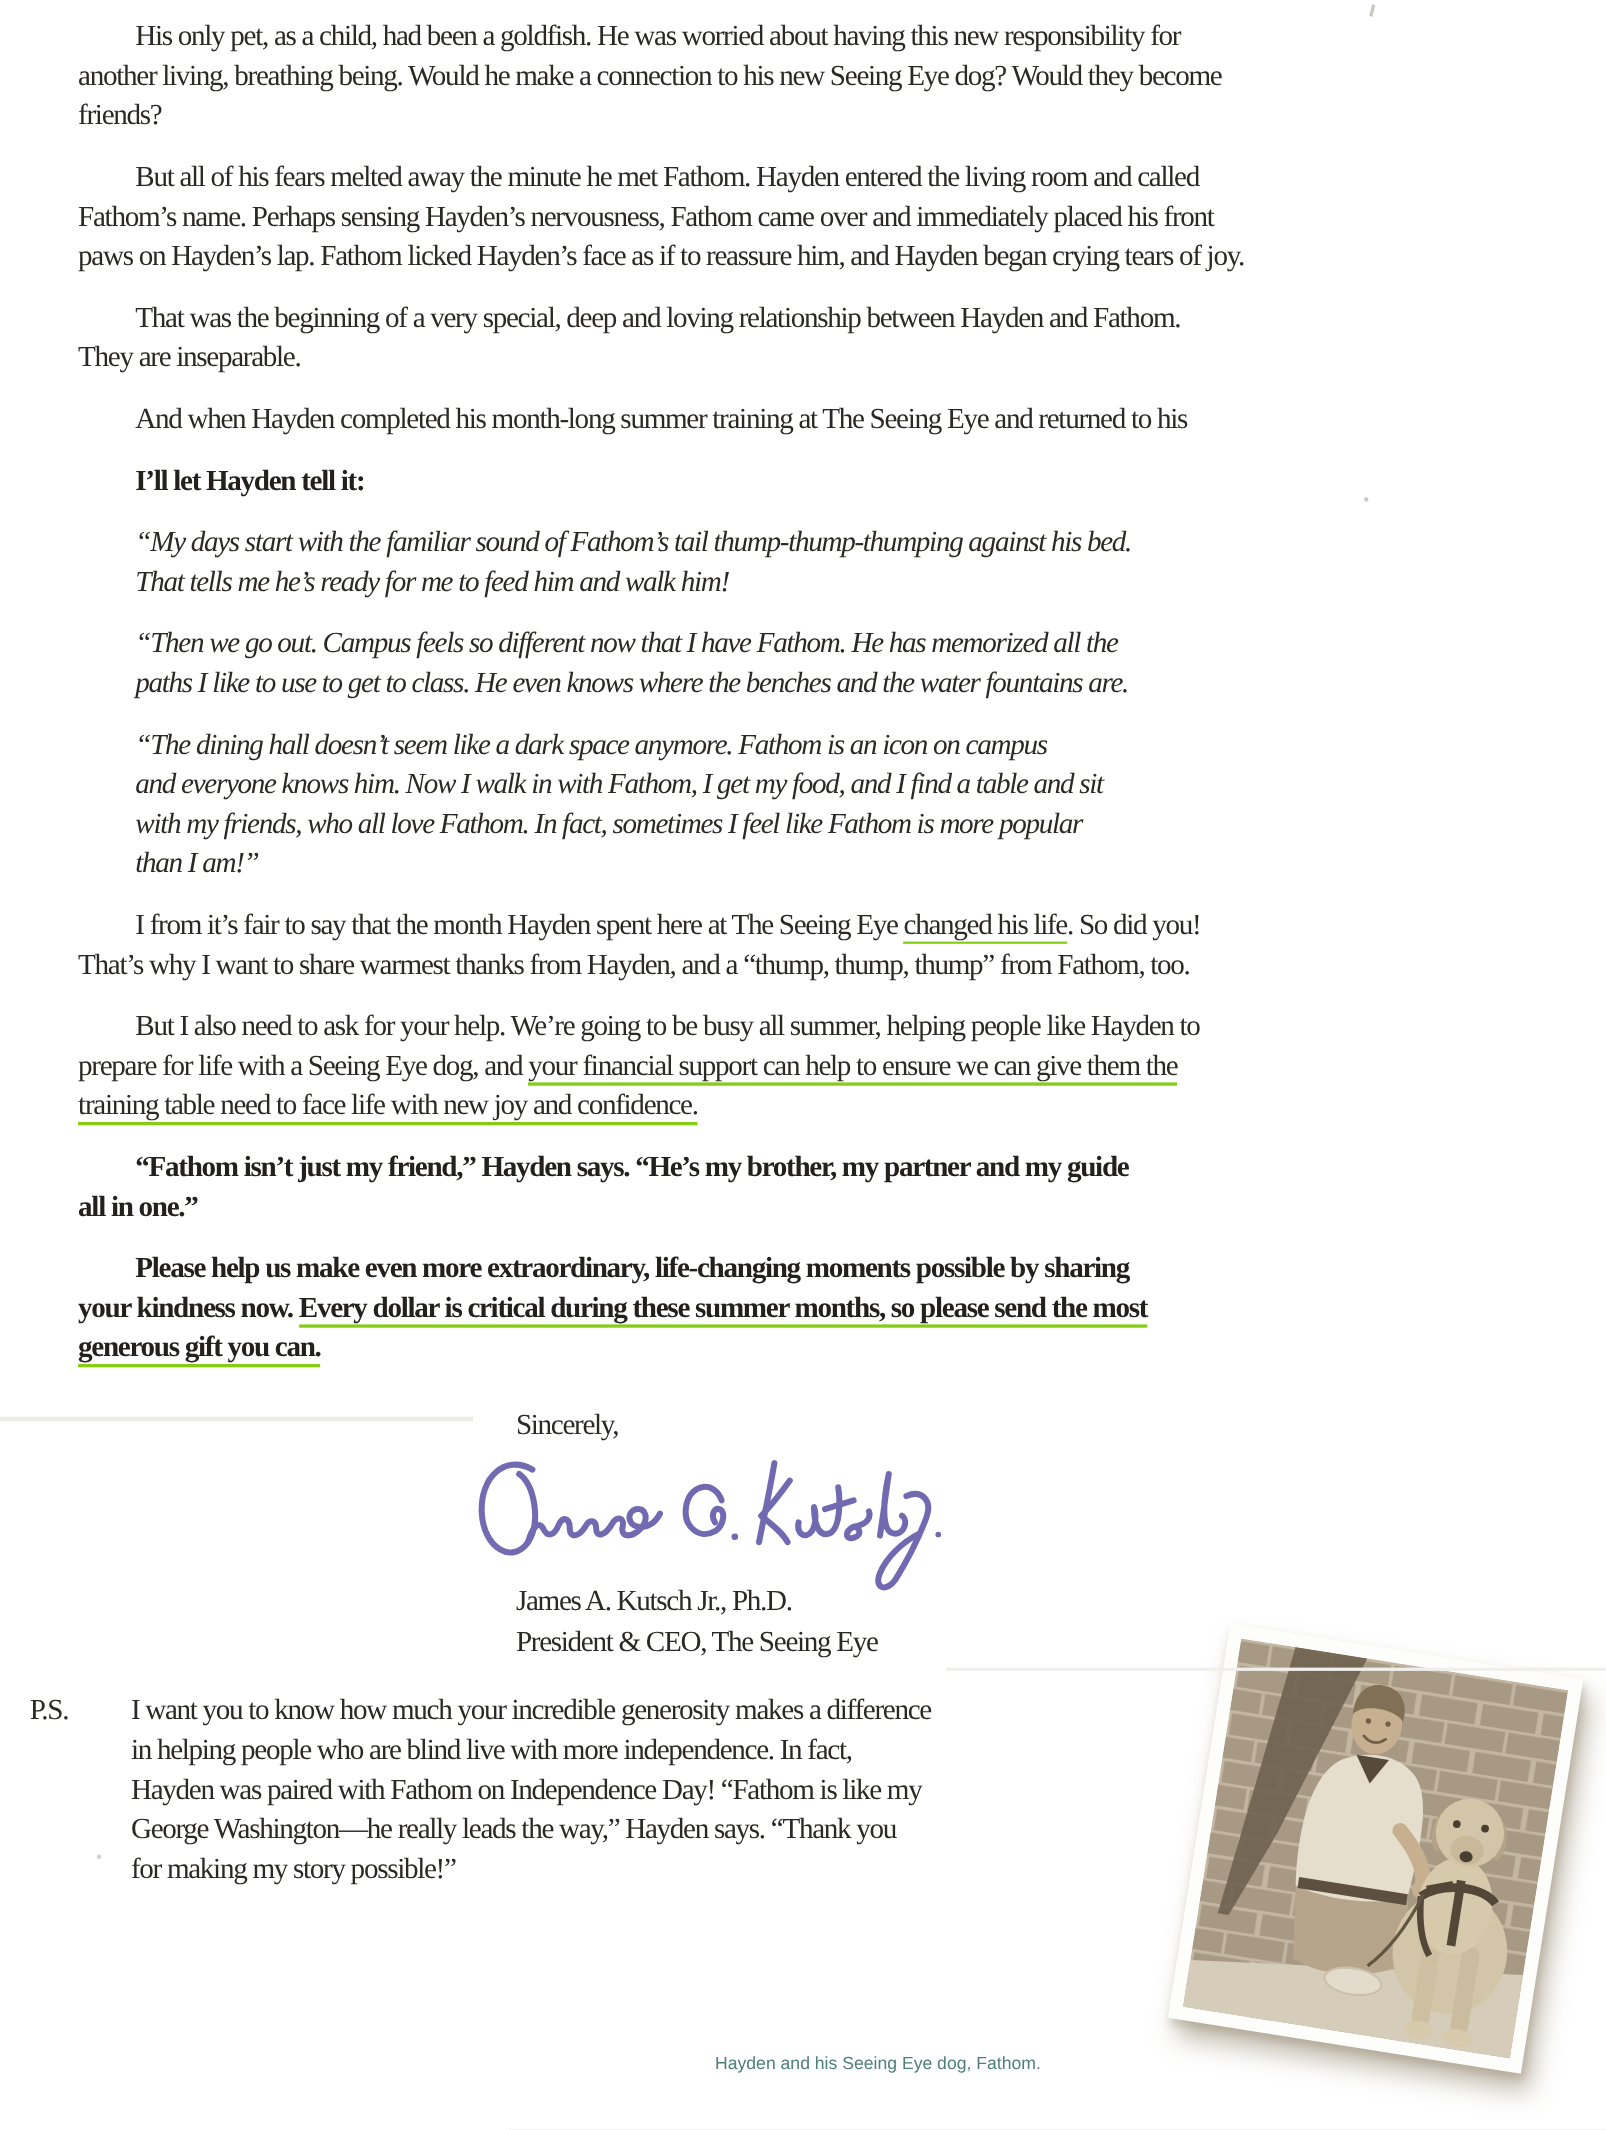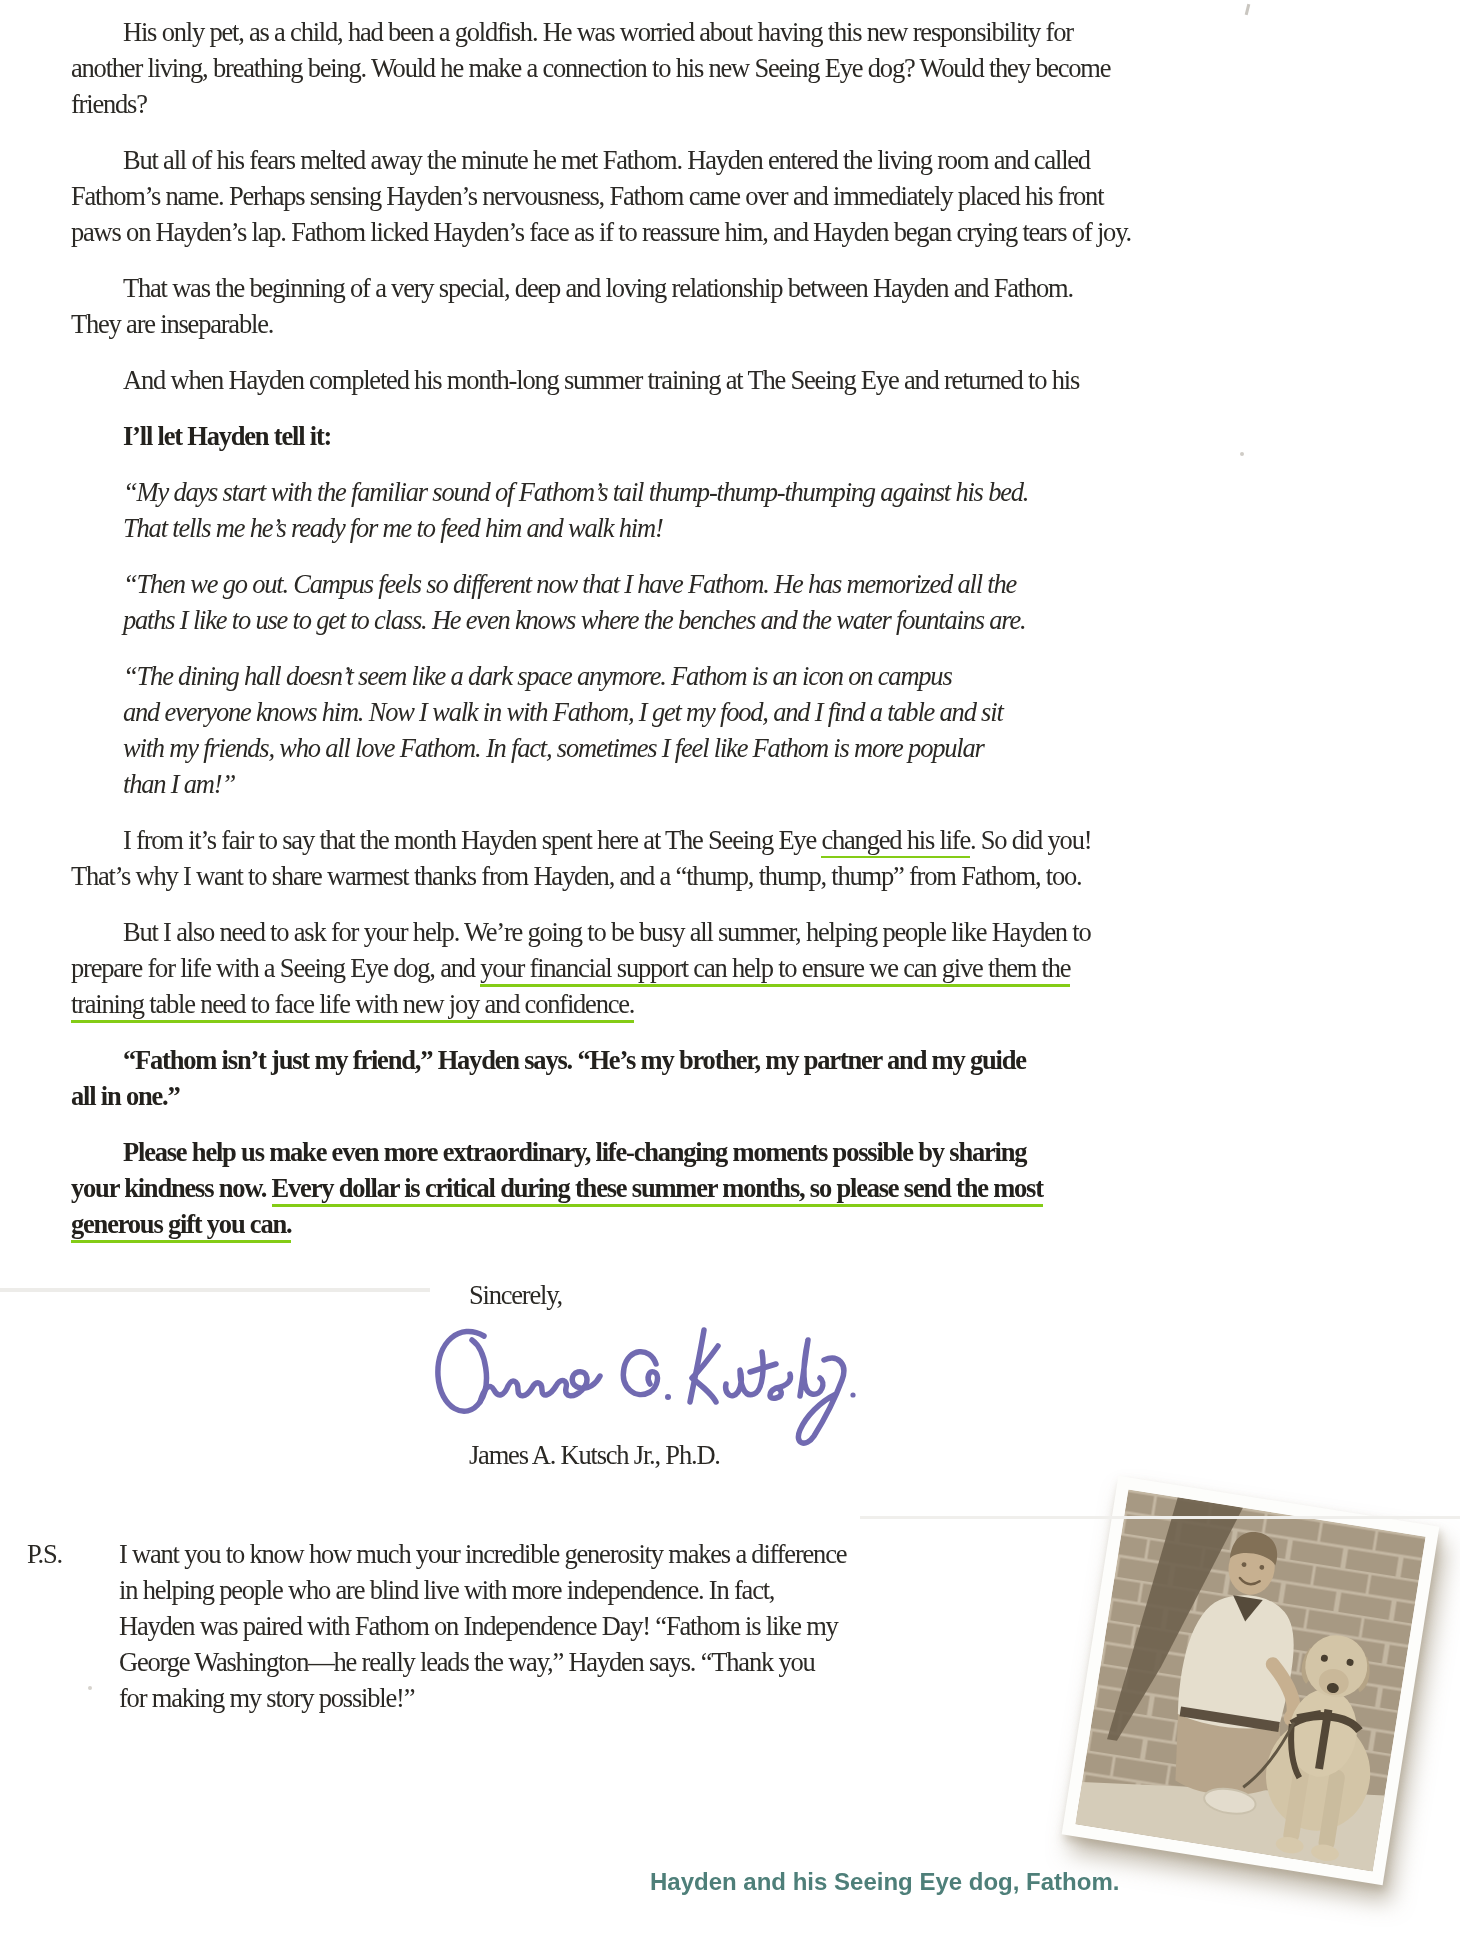--- a/index.html
+++ b/index.html
@@ -37,21 +37,21 @@
     position:absolute;left:1088px;top:1499px;
     width:301px;height:339px;
     padding:12px;background:#fdfdfb;
     transform:rotate(9deg);transform-origin:center center;
     box-shadow:10px 16px 22px rgba(140,125,100,0.5), 3px 5px 8px rgba(150,135,110,0.35);
   }
   .photo svg{display:block;width:301px;height:339px;}
   .caption{
     position:absolute;left:650px;top:1868px;
     font-family:"Liberation Sans", sans-serif;
-    font-size:24px;font-weight:bold;
+    font-size:16px;font-weight:normal;
   }
   
   .artifact{position:absolute;pointer-events:none;}
   .band1{left:0;top:1288px;width:430px;height:4px;background:#edecE9;background:#edece9;}
   .band2{left:860px;top:1516px;width:600px;height:3px;background:#f0efec;}
   .speck1{left:1246px;top:4px;width:3px;height:11px;background:#c9c6c0;transform:rotate(14deg);}
   .speck2{left:1240px;top:452px;width:4px;height:4px;border-radius:50%;background:#cfccc6;}
   .speck3{left:88px;top:1686px;width:4px;height:4px;border-radius:50%;background:#d6d3cd;}
 </style>
 </head>
@@ -127,20 +127,21 @@
       <path d="M306,84 C304,94 312,100 318,92 C322,86 322,76 320,70 C320,84 324,98 334,94 C344,90 344,64 342,52"></path>
       <path d="M330,72 L356,64"></path>
       <path d="M356,88 C348,92 348,100 356,98 C364,96 362,88 356,88 C368,86 372,80 370,74"></path>
       <path d="M380,96 C384,70 386,52 388,40 C382,68 382,92 392,94 C402,96 406,82 400,78"></path>
       <path d="M404,60 C418,54 428,64 422,80 C416,96 404,120 394,136 C386,148 374,144 380,130 C386,116 400,102 416,94"></path>
       <circle cx="433" cy="95" r="2.6" fill="#6a63ad" stroke="none"></circle>
     </g>
   </svg>
 
   <div class="sig-name">James A. Kutsch Jr., Ph.D.</div>
+  <div class="sig-title">President &amp; CEO, The Seeing Eye</div>
 
   <div class="ps">
     <span class="ps-label">P.S.</span>
     <div class="ps-lines" id="ps-lines">
         <div class="line">I want you to know how much your incredible generosity makes a difference</div>
         <div class="line">in helping people who are blind live with more independence. In fact,</div>
         <div class="line">Hayden was paired with Fathom on Independence Day! “Fathom is like my</div>
         <div class="line">George Washington—he really leads the way,” Hayden says. “Thank you</div>
         <div class="line">for making my story possible!”</div>
       </div>

